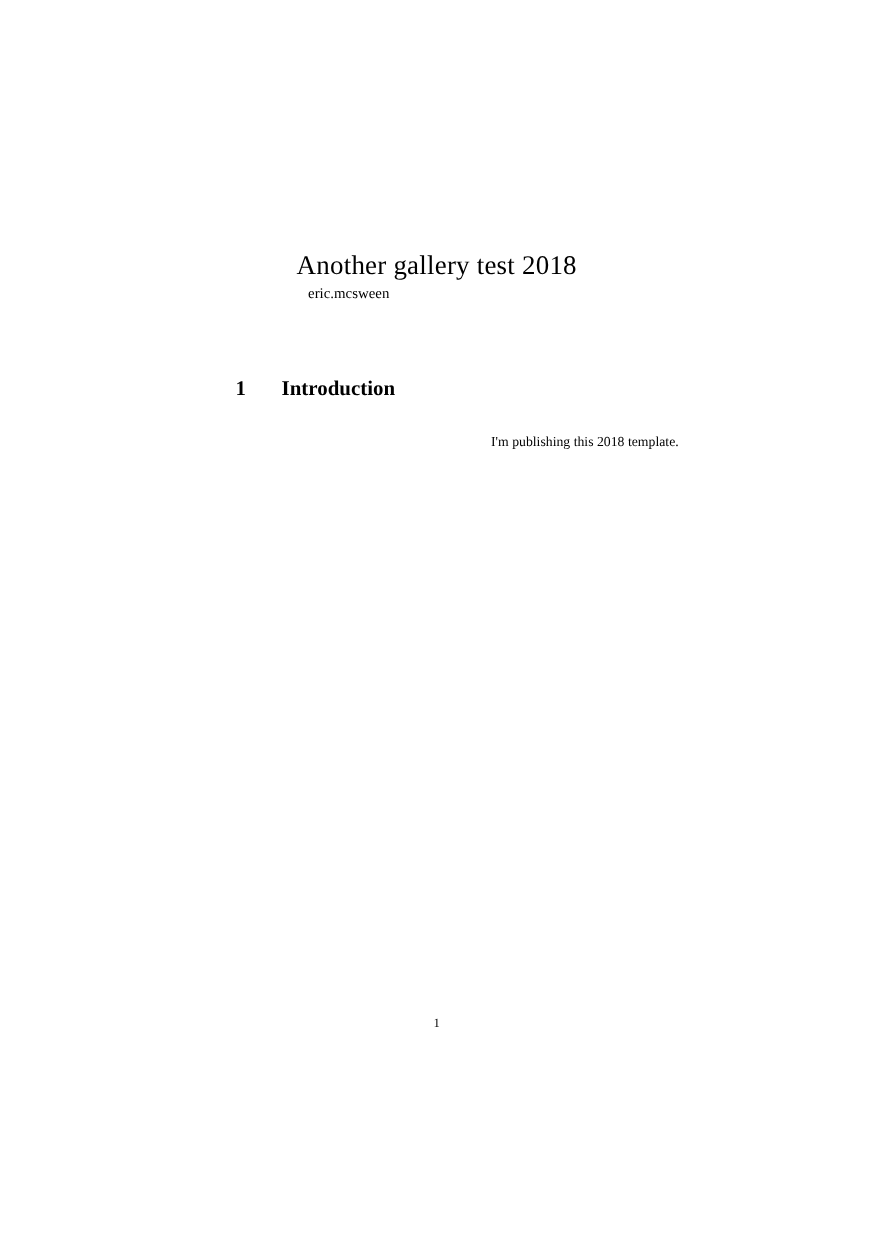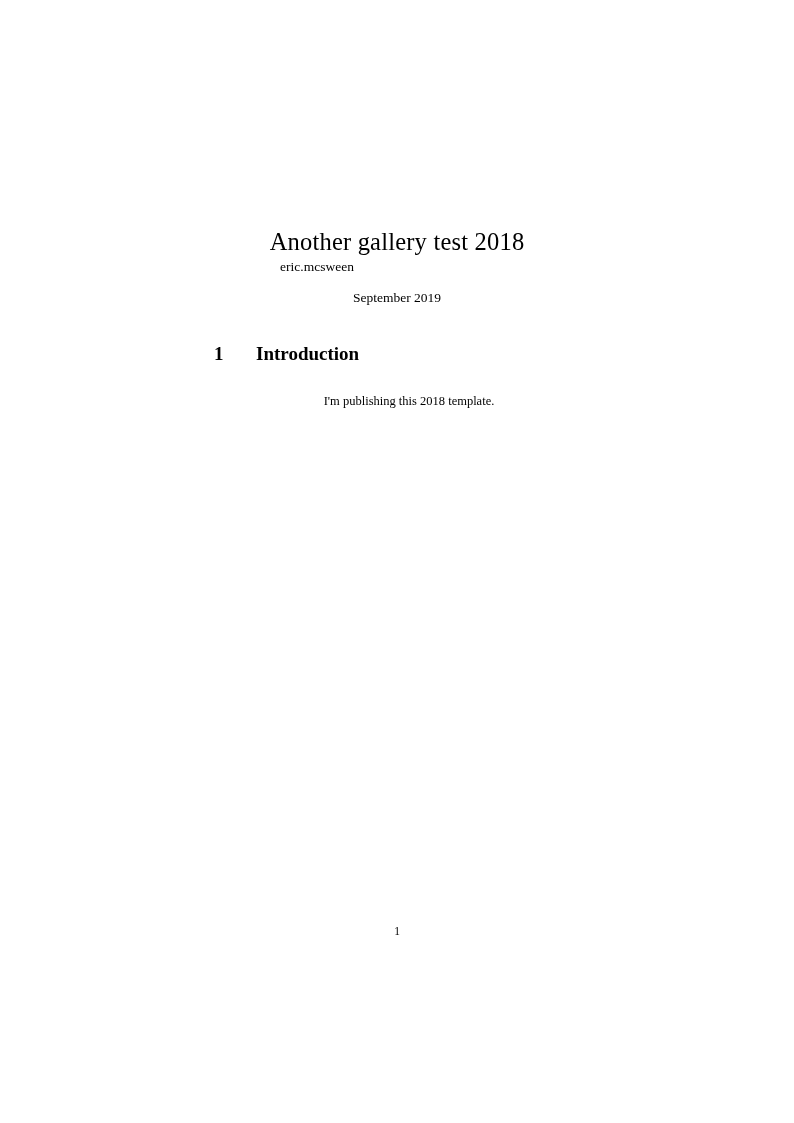--- a/index.html
+++ b/index.html
@@ -64,46 +64,45 @@
     margin-left: 37px;
   }
   .section-heading .sec-num {
     display: inline-block;
     width: 42px;
   }
 
   .body-text {
     position: absolute;
     top: 380px;
-    left: 189px;
+    left: 177px;
     width: 440px;
     font-size: 12.5px;
     line-height: 1.35;
-    text-align: center;
+    text-align: right;
   }
 
   .page-number {
     position: absolute;
     top: 925px;
     left: 0;
     width: 794px;
     text-align: center;
     font-size: 11.5px;
   }
 </style>
 </head>
 <body>
 
 <div class="page">
 
   <h1 class="doc-title">Another gallery test 2018</h1>
 
   <div class="doc-author">eric.mcsween</div>
 
-  <div class="doc-date">September 2019</div>
 
   <div class="section-heading">
     <span class="sec-num">1</span><span>Introduction</span>
   </div>
 
   <p class="body-text">I'm publishing this 2018 template.</p>
 
   <div class="page-number">1</div>
 
 </div>

